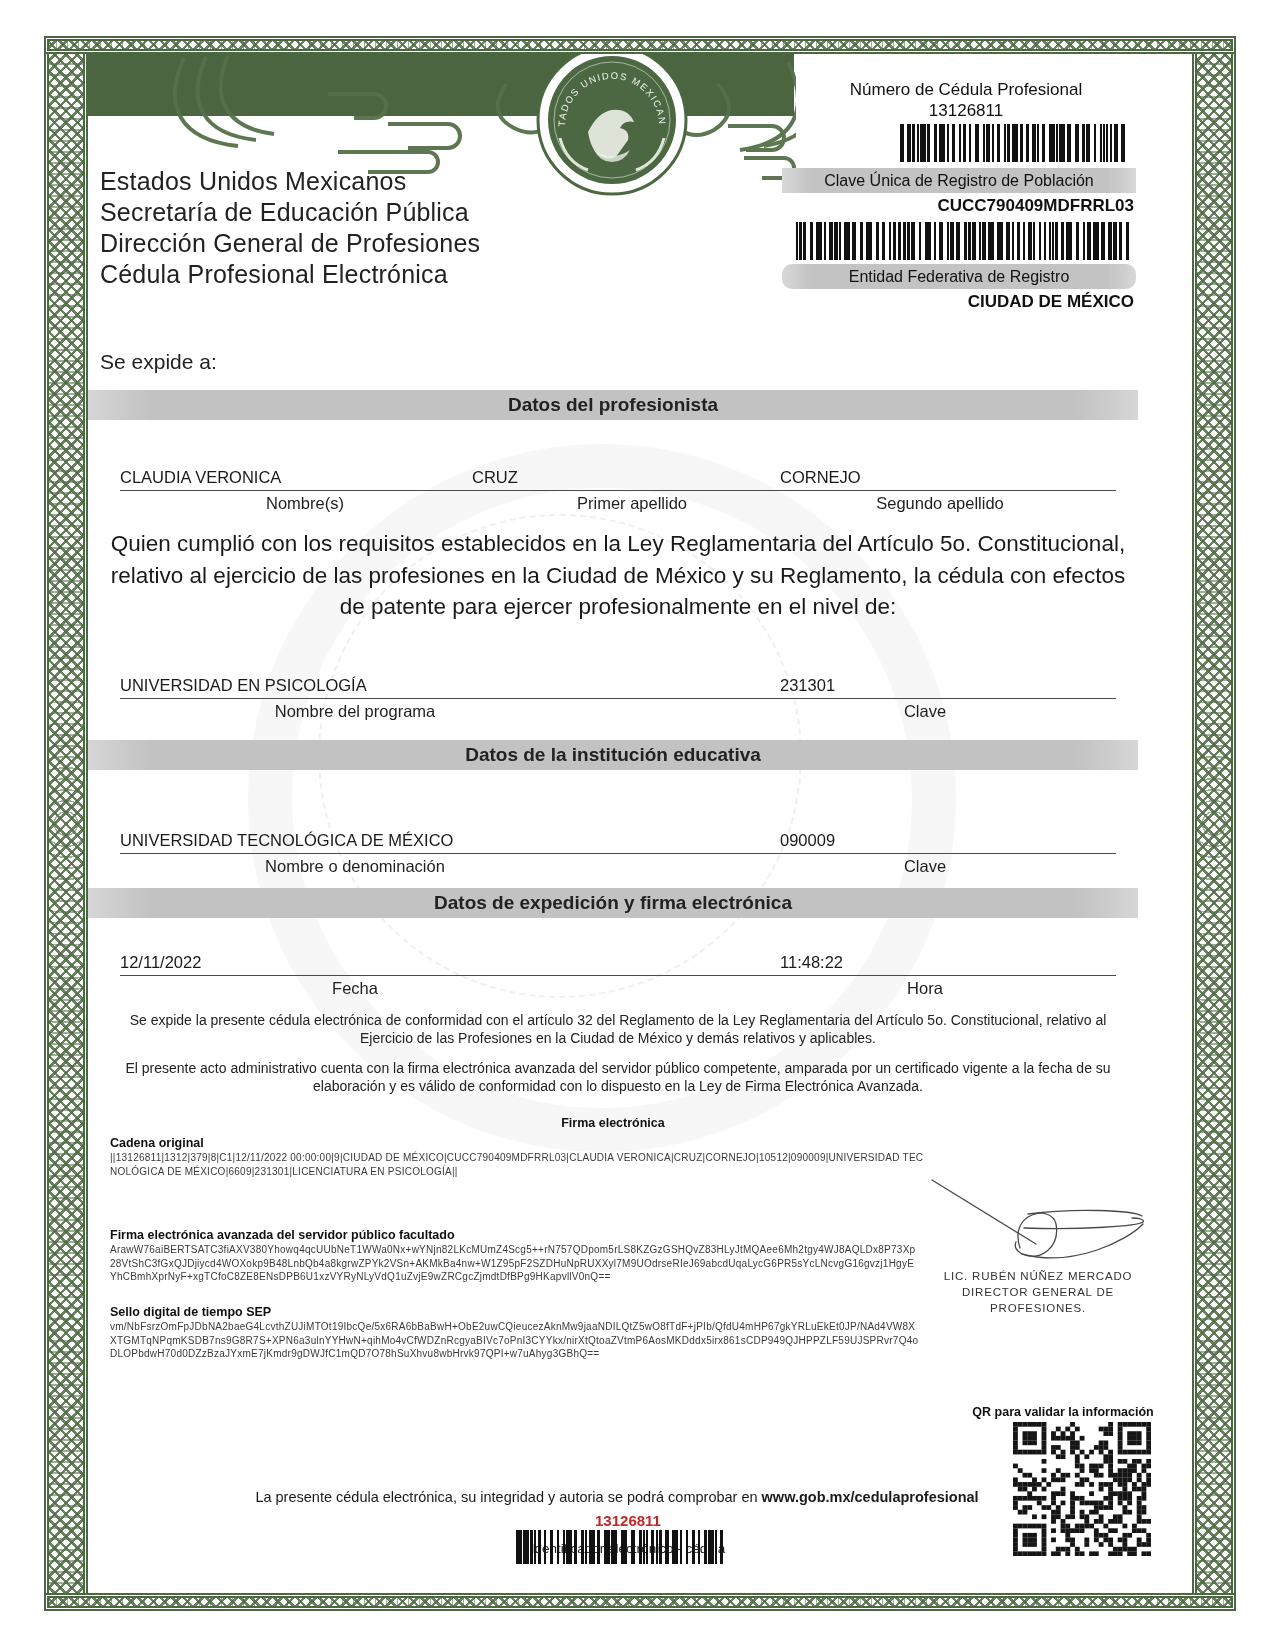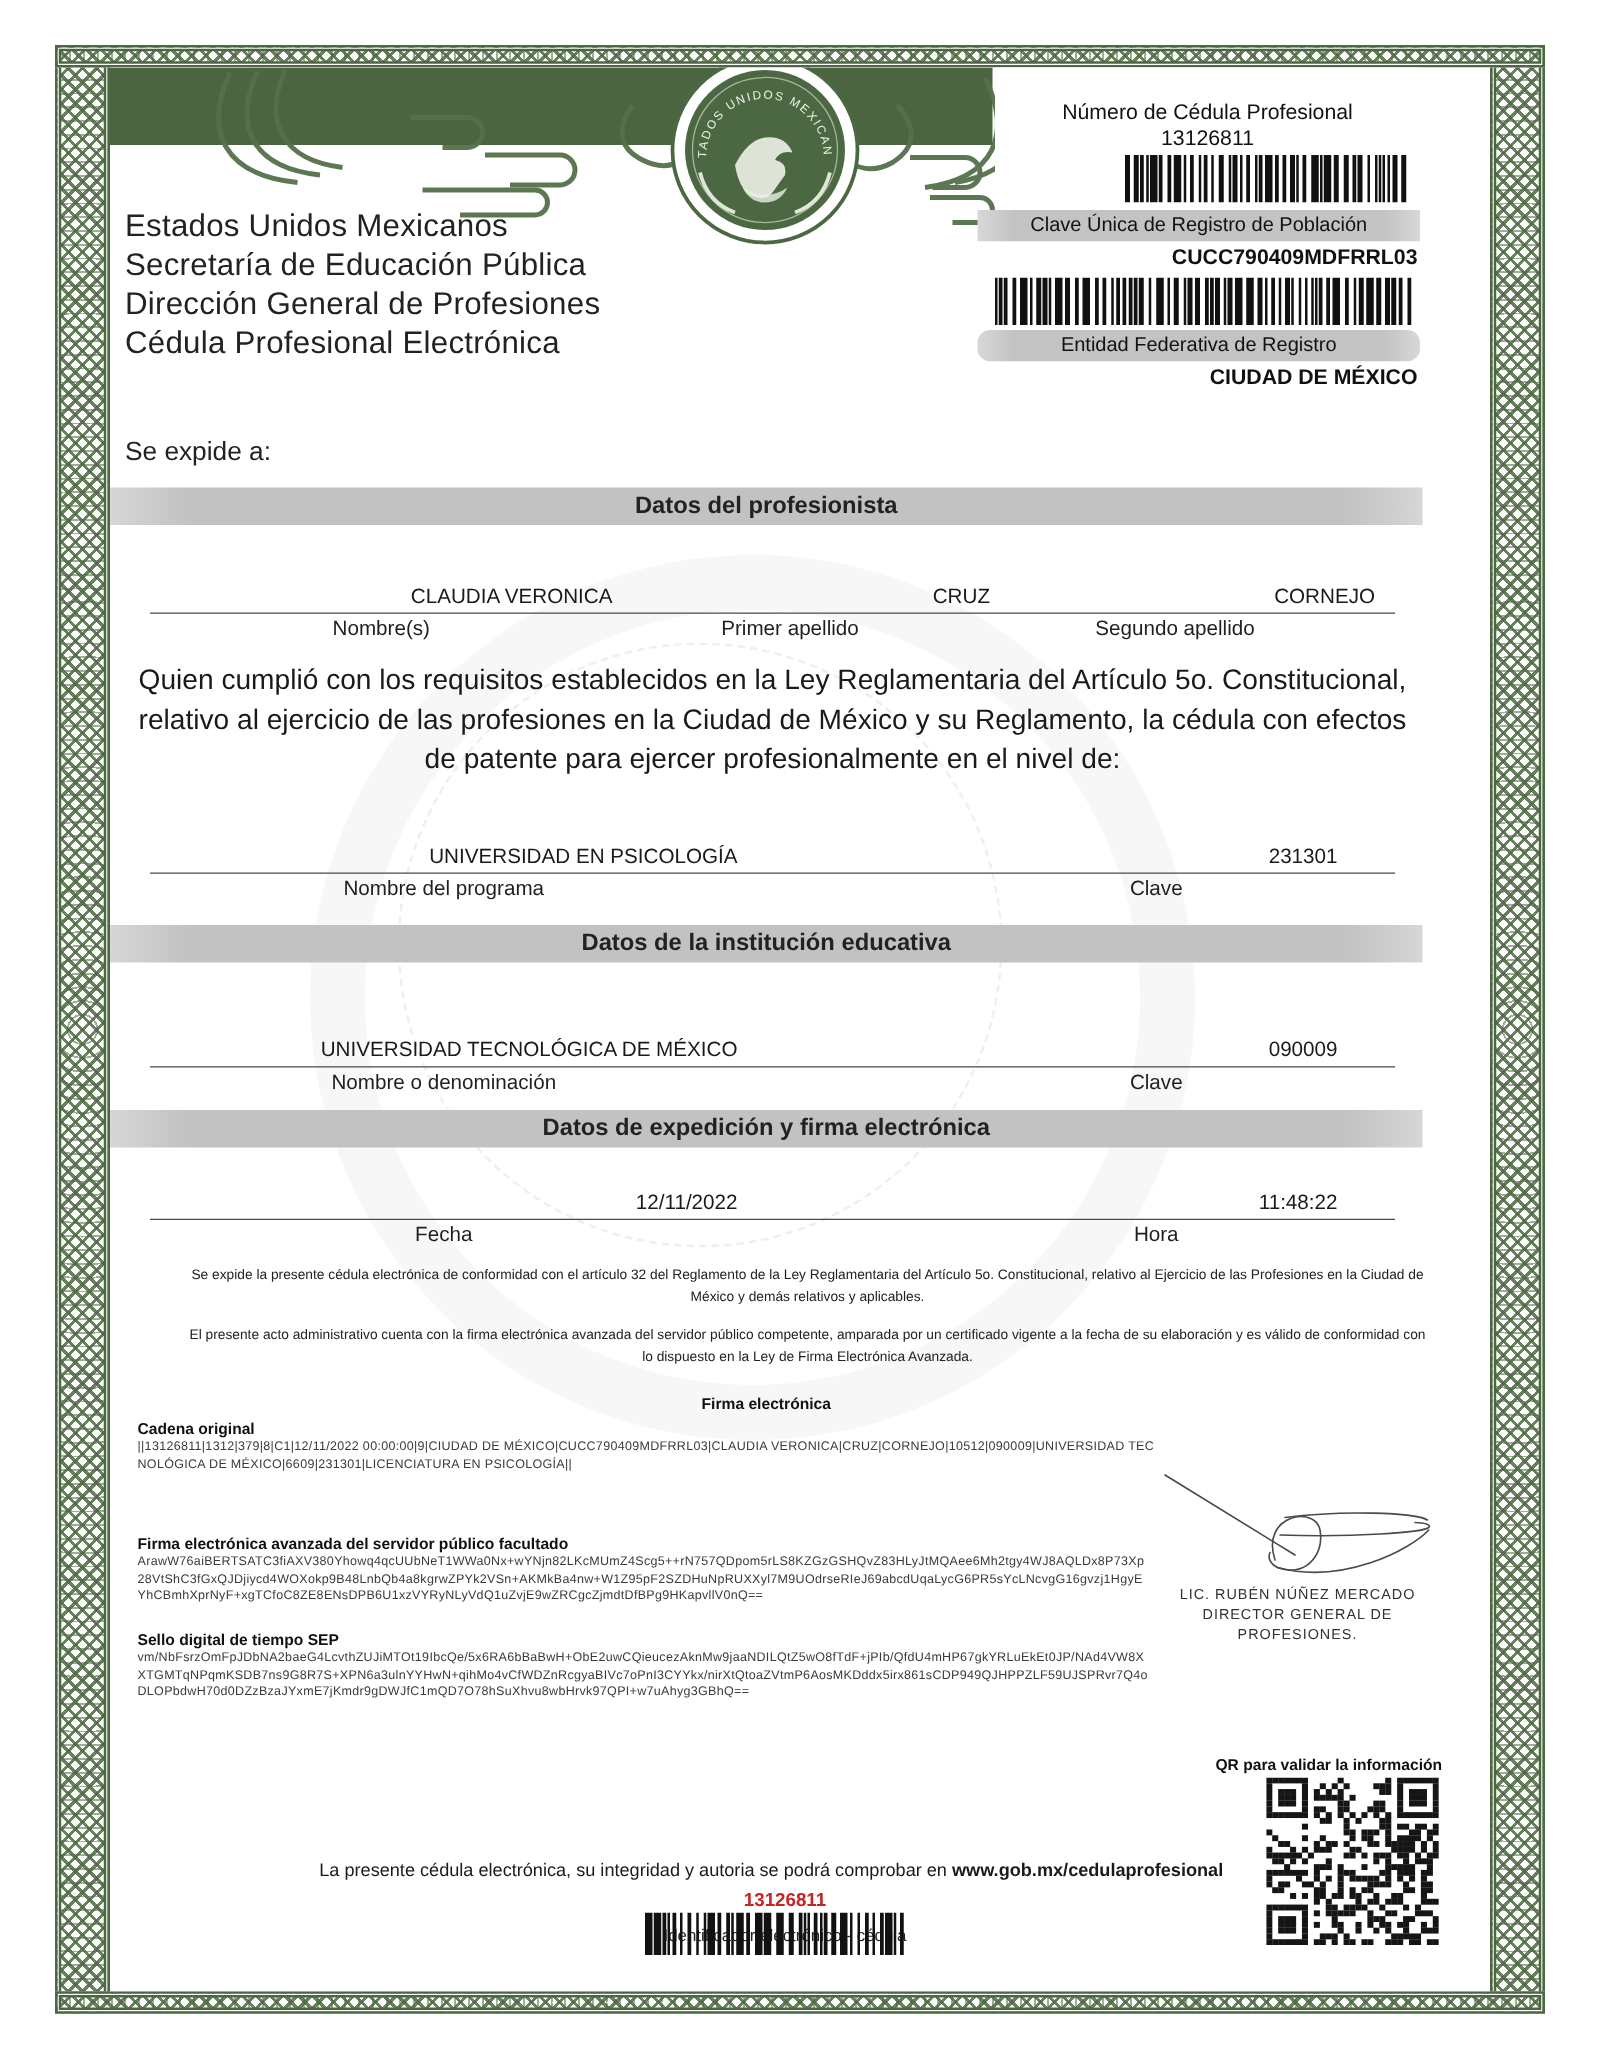--- a/index.html
+++ b/index.html
@@ -18,31 +18,31 @@
     box-shadow:inset 0 0 0 1px #ffffff, inset 0 0 0 3px #4c6842;
   }
   .inner{left:88px;top:54px;width:1104px;height:1539px;background:#fff;}
   .watermark{left:160px;top:390px;width:620px;height:620px;border-radius:50%;
              border:44px solid rgba(90,110,85,.055);pointer-events:none;}
   .watermark2{left:230px;top:460px;width:480px;height:480px;border-radius:50%;
               border:2px dashed rgba(90,110,85,.10);pointer-events:none;}
   .graybar{left:0;width:1050px;height:30px;background:linear-gradient(to right,#d6d6d6,#c2c2c2 6%,#c2c2c2 94%,#d6d6d6);
            text-align:center;font-size:19px;font-weight:600;line-height:30px;color:#222;}
   .underline{border-bottom:1.6px solid #4a4a4a;height:0;}
-  .val{font-size:16.5px;text-align:right;color:#1a1a1a;}
+  .val{font-size:16.5px;text-align:left;color:#1a1a1a;}
   .lbl{font-size:16.5px;text-align:center;color:#1f1f1f;}
   .titleline{font-size:25px;line-height:31px;color:#222;letter-spacing:.2px;}
   .rc-label{font-size:17px;text-align:center;color:#111;}
   .rc-bold{font-size:17px;font-weight:700;text-align:right;color:#111;}
   .rc-graybar{background:linear-gradient(to right,#d8d8d8,#c3c3c3 8%,#c3c3c3 92%,#d8d8d8);
               height:25px;line-height:25px;text-align:center;font-size:16px;color:#111;width:100%;}
   .regtable{border-collapse:collapse;font-size:16px;color:#111;}
   .regtable td{border:1.4px solid #2e2e2e;text-align:center;height:22px;padding:0 4px;}
   .regtable .hd td{background:#c9c9c9;}
-  .finep{font-size:11px;line-height:17.5px;text-align:center;color:#222;margin-left:28px;}
+  .finep{font-size:14px;line-height:17.5px;text-align:center;color:#222;}
   .smallhead{font-size:12.5px;font-weight:700;color:#111;}
   .b64{font-size:10px;line-height:13.5px;color:#3a3a3a;word-break:break-all;letter-spacing:.25px;}
   .signer{font-size:11.5px;letter-spacing:.8px;color:#333;text-align:center;line-height:16px;}
   .rednum{color:#c42525;font-size:15px;font-weight:600;text-align:center;}
   .footnote{font-size:14.5px;text-align:center;color:#1a1a1a;}
   .idlabel{font-size:13.5px;text-align:center;color:#222;}
   .qrlabel{font-size:12.5px;font-weight:700;text-align:center;color:#111;}
 </style>
 </head>
 <body>

